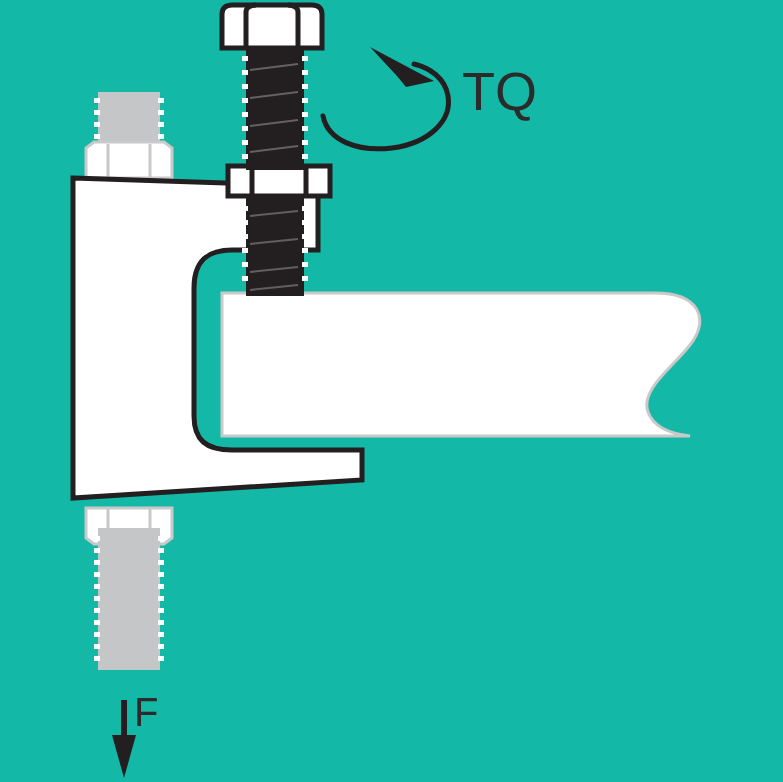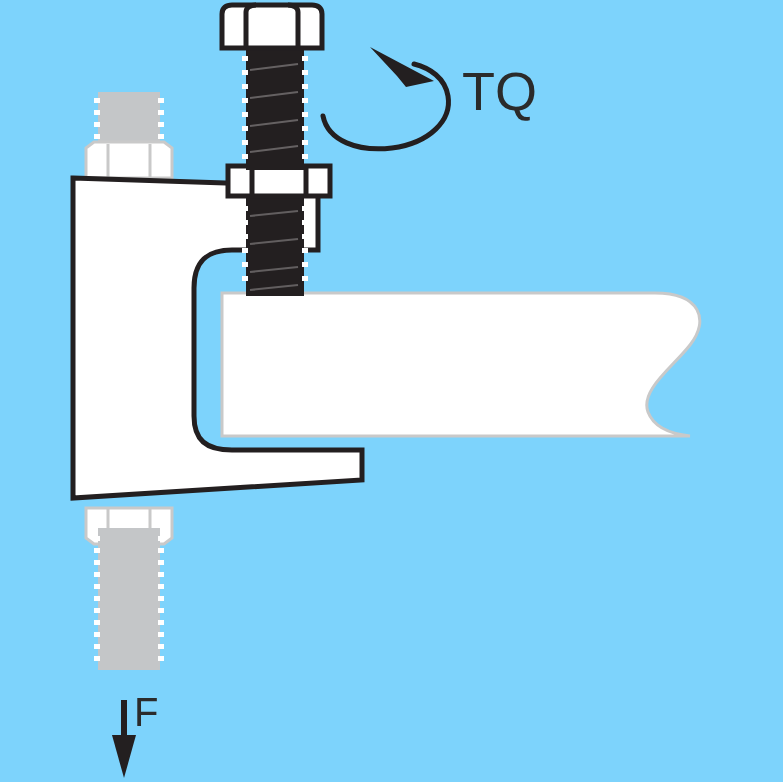--- a/index.html
+++ b/index.html
@@ -7,21 +7,21 @@
     padding: 0;
     background: #ffffff;
   }
   body {
     font-family: "Liberation Sans", sans-serif;
   }
   #diagram-root {
     position: relative;
     width: 783px;
     height: 782px;
-    background: #7dd3fc;
+    background: #14b8a6;
     overflow: hidden;
   }
   #diagram-svg {
     display: block;
     width: 783px;
     height: 782px;
   }
   .label-text {
     font-family: "Liberation Sans", sans-serif;
     fill: #2b2b2b;

